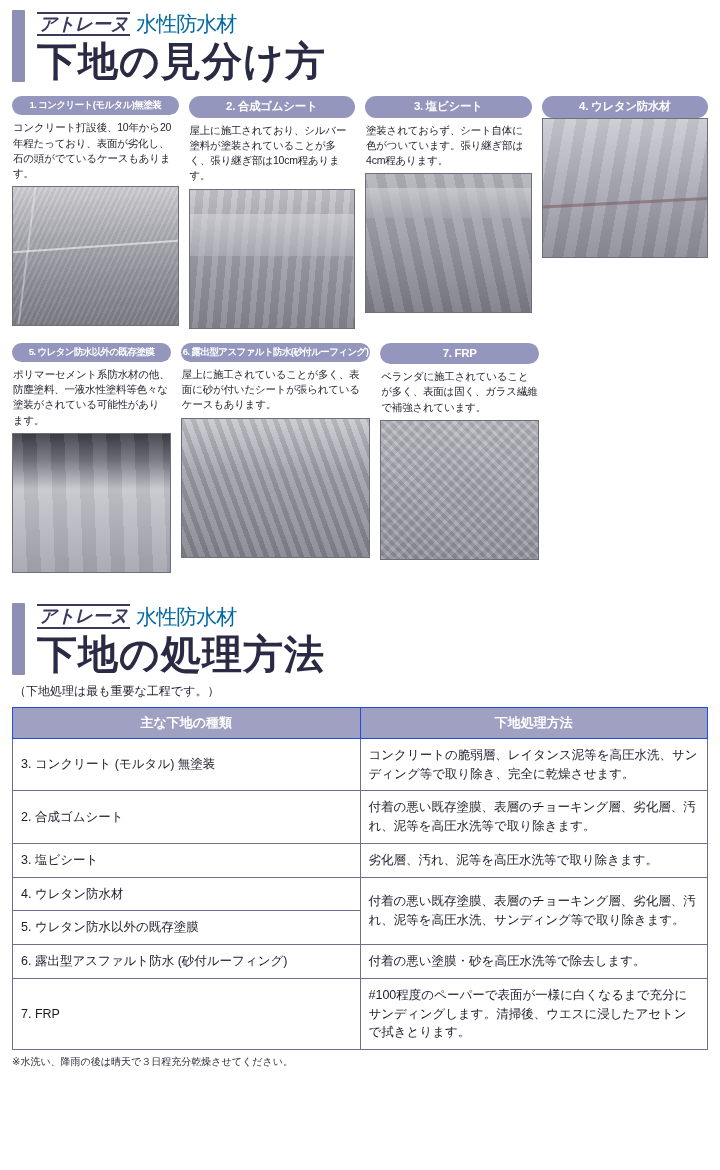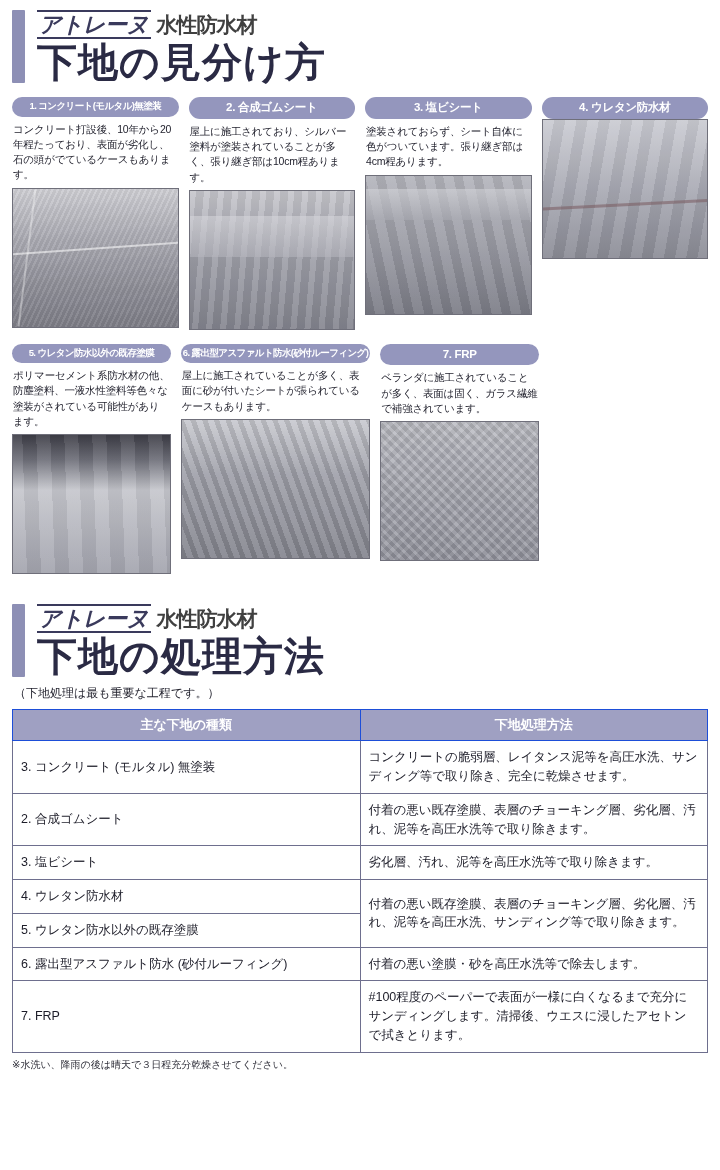--- a/index.html
+++ b/index.html
@@ -35,34 +35,34 @@
     border-radius: 1px;
   }
   .sec-head-text { flex: 1; }
   .brandline {
     display: flex;
     align-items: center;
     gap: 6px;
     margin-bottom: 2px;
   }
   .brand-a {
-    font-size: 22px;
+    font-size: 18px;
     font-weight: bold;
     font-style: italic;
     color: #3a3a5c;
     letter-spacing: -0.5px;
     border-bottom: 2px solid #3a3a5c;
     border-top: 2px solid #3a3a5c;
     padding: 0 2px;
     line-height: 1.15;
   }
   .brand-b {
     font-size: 21px;
-    font-weight: bold;
-    color: #404040;
+    font-weight: normal;
+    color: #0369a1;
     letter-spacing: -1px;
   }
   .sec-title {
     font-size: 40px;
     font-weight: bold;
     color: #2a2a44;
     letter-spacing: 1px;
     line-height: 1.05;
     margin-top: 2px;
   }

